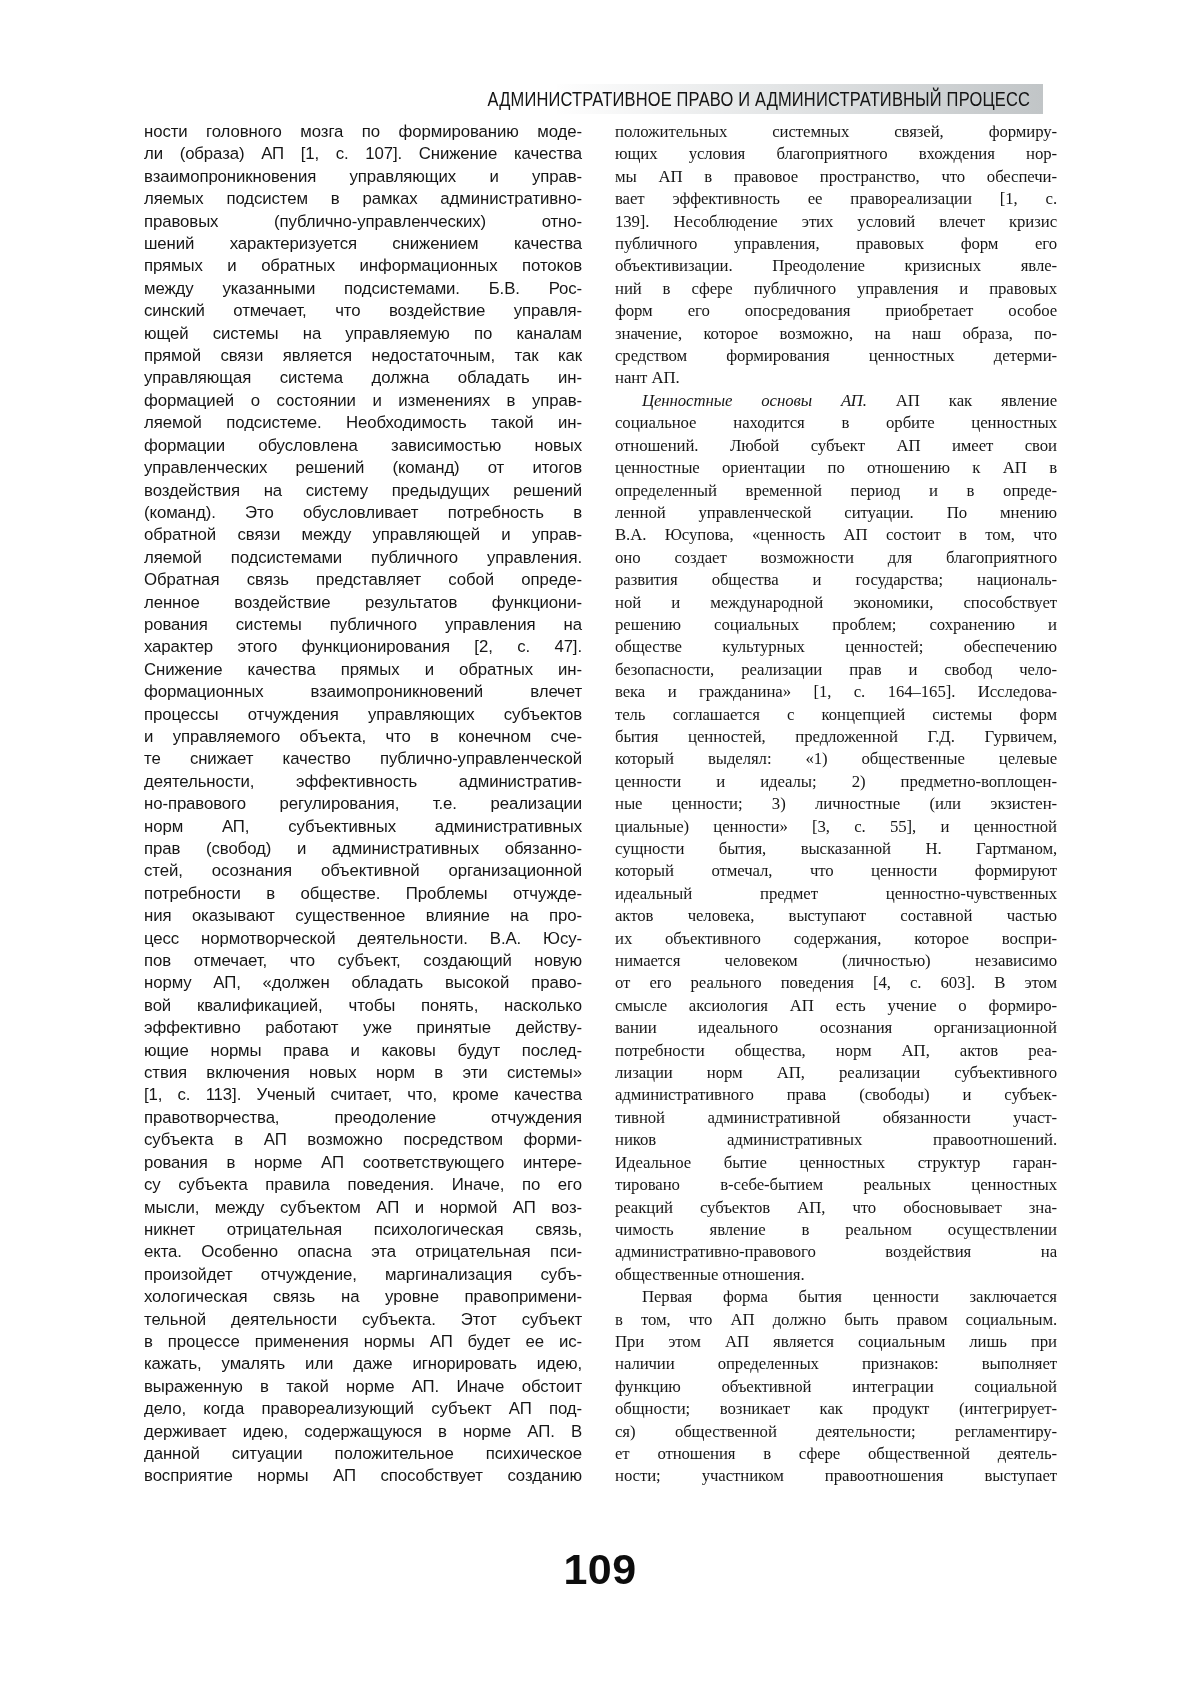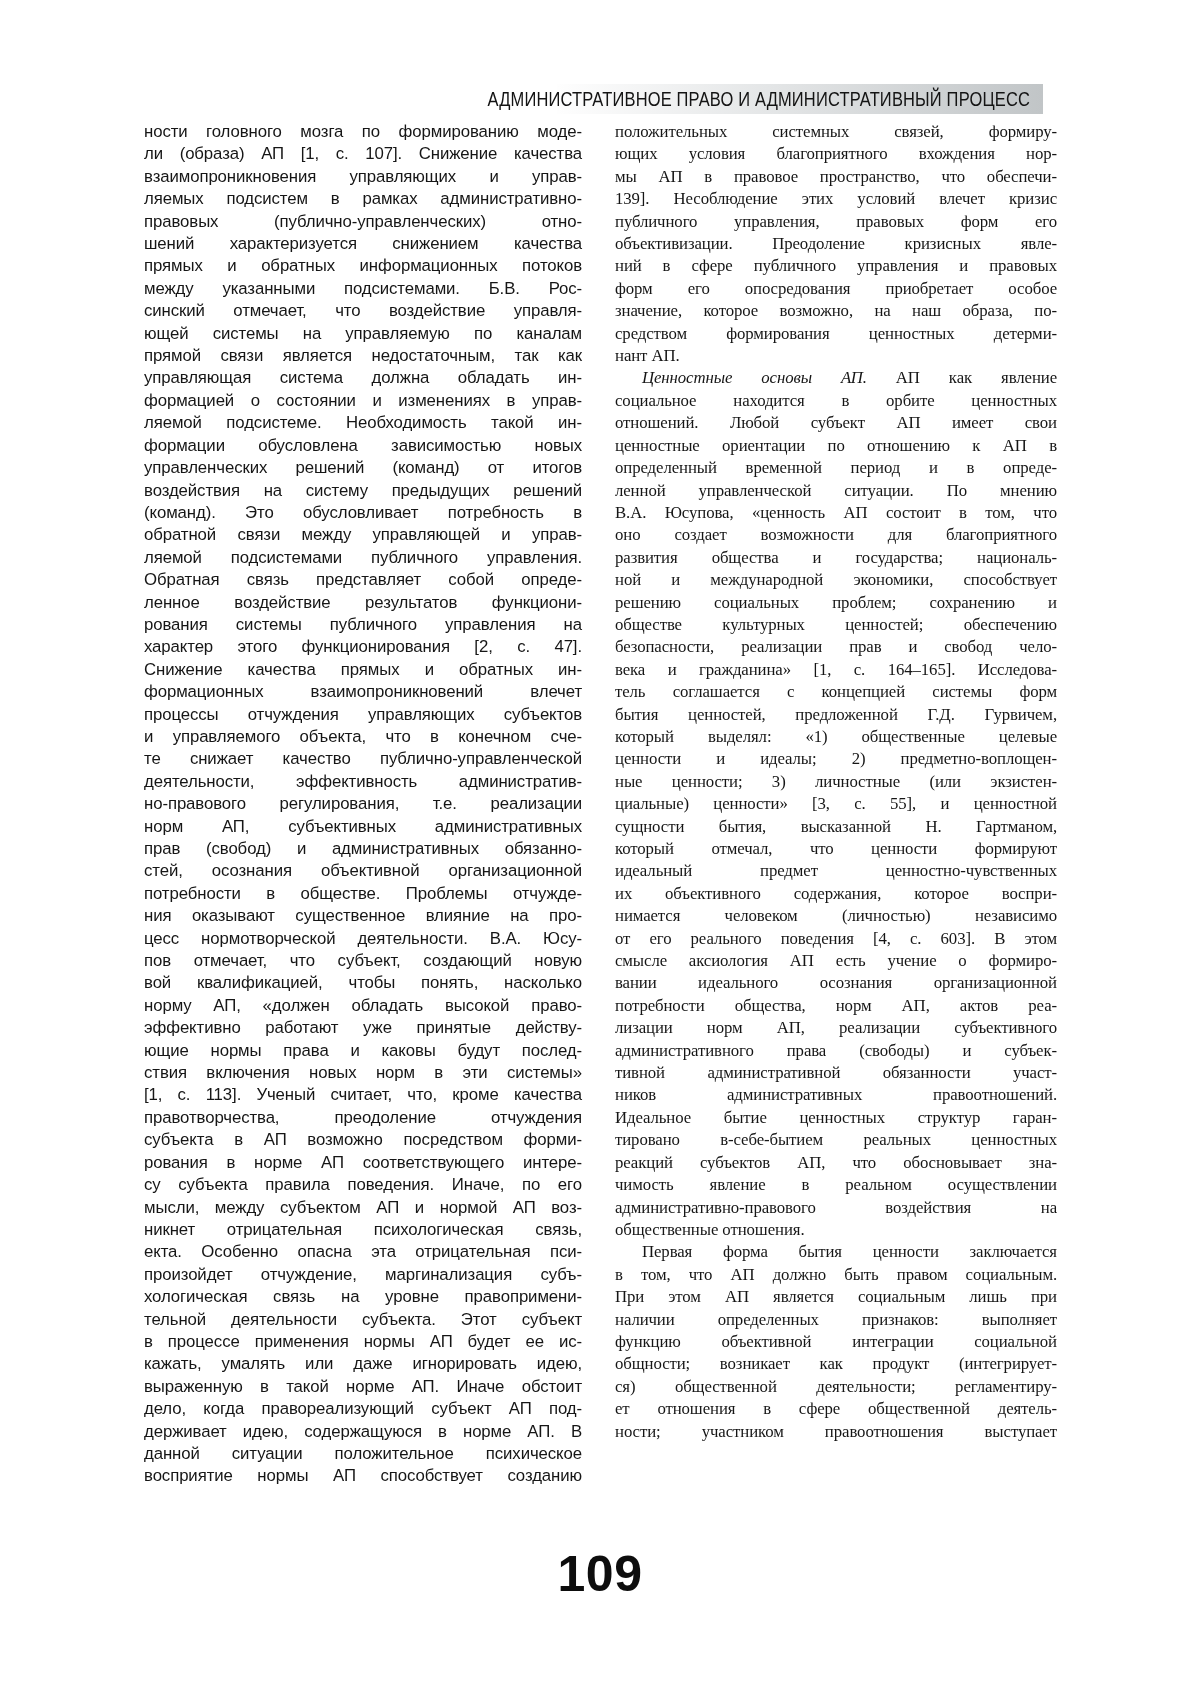--- a/index.html
+++ b/index.html
@@ -27,21 +27,21 @@
     letter-spacing:-0.1px;
     text-align:justify;
     -moz-text-align-last:justify;
     text-align-last:justify;
     white-space:normal;
   }
   .line.end{text-align-last:left;-moz-text-align-last:left;}
   .line.ind{text-indent:27px;}
   .page-number{
     position:absolute;top:1545px;left:0;width:1200px;text-align:center;
-    font-size:50px;font-weight:bold;letter-spacing:0.5px;color:#0d0d0d;
+    font-size:43px;font-weight:bold;letter-spacing:0.5px;color:#0d0d0d;
   }
 </style>
 </head>
 <body>
 
 <div class="header-bar" style="background: linear-gradient(90deg, rgb(254, 254, 254) 0%, rgb(227, 229, 230) 45%, rgb(193, 197, 199) 100%);"></div>
 <div class="header-title" style="color: rgb(20, 20, 20);">АДМИНИСТРАТИВНОЕ ПРАВО И АДМИНИСТРАТИВНЫЙ ПРОЦЕСС</div>
 
 <div class="col col-left">
     <div class="line">ности головного мозга по формированию моде-</div>
@@ -75,22 +75,22 @@
     <div class="line">те снижает качество публично-управленческой</div>
     <div class="line">деятельности, эффективность административ-</div>
     <div class="line">но-правового регулирования, т.е. реализации</div>
     <div class="line">норм АП, субъективных административных</div>
     <div class="line">прав (свобод) и административных обязанно-</div>
     <div class="line">стей, осознания объективной организационной</div>
     <div class="line">потребности в обществе. Проблемы отчужде-</div>
     <div class="line">ния оказывают существенное влияние на про-</div>
     <div class="line">цесс нормотворческой деятельности. В.А. Юсу-</div>
     <div class="line">пов отмечает, что субъект, создающий новую</div>
+    <div class="line">норму АП, «должен обладать высокой право-</div>
     <div class="line">вой квалификацией, чтобы понять, насколько</div>
-    <div class="line">норму АП, «должен обладать высокой право-</div>
     <div class="line">эффективно работают уже принятые действу-</div>
     <div class="line">ющие нормы права и каковы будут послед-</div>
     <div class="line">ствия включения новых норм в эти системы»</div>
     <div class="line">[1, с. 113]. Ученый считает, что, кроме качества</div>
     <div class="line">правотворчества, преодоление отчуждения</div>
     <div class="line">субъекта в АП возможно посредством форми-</div>
     <div class="line">рования в норме АП соответствующего интере-</div>
     <div class="line">су субъекта правила поведения. Иначе, по его</div>
     <div class="line">мысли, между субъектом АП и нормой АП воз-</div>
     <div class="line">никнет отрицательная психологическая связь,</div>
@@ -104,20 +104,21 @@
     <div class="line">дело, когда правореализующий субъект АП под-</div>
     <div class="line">держивает идею, содержащуюся в норме АП. В</div>
     <div class="line">данной ситуации положительное психическое</div>
     <div class="line">восприятие нормы АП способствует созданию</div>
   </div>
 
 <div class="col col-right">
     <div class="line">положительных системных связей, формиру-</div>
     <div class="line">ющих условия благоприятного вхождения нор-</div>
     <div class="line">мы АП в правовое пространство, что обеспечи-</div>
+    <div class="line">вает эффективность ее правореализации [1, с.</div>
     <div class="line">139]. Несоблюдение этих условий влечет кризис</div>
     <div class="line">публичного управления, правовых форм его</div>
     <div class="line">объективизации. Преодоление кризисных явле-</div>
     <div class="line">ний в сфере публичного управления и правовых</div>
     <div class="line">форм его опосредования приобретает особое</div>
     <div class="line">значение, которое возможно, на наш образа, по-</div>
     <div class="line">средством формирования ценностных детерми-</div>
     <div class="line end">нант АП.</div>
     <div class="line ind"><i>Ценностные основы АП.</i> АП как явление</div>
     <div class="line">социальное находится в орбите ценностных</div>
@@ -135,20 +136,21 @@
     <div class="line">века и гражданина» [1, с. 164–165]. Исследова-</div>
     <div class="line">тель соглашается с концепцией системы форм</div>
     <div class="line">бытия ценностей, предложенной Г.Д. Гурвичем,</div>
     <div class="line">который выделял: «1) общественные целевые</div>
     <div class="line">ценности и идеалы; 2) предметно-воплощен-</div>
     <div class="line">ные ценности; 3) личностные (или экзистен-</div>
     <div class="line">циальные) ценности» [3, с. 55], и ценностной</div>
     <div class="line">сущности бытия, высказанной Н. Гартманом,</div>
     <div class="line">который отмечал, что ценности формируют</div>
     <div class="line">идеальный предмет ценностно-чувственных</div>
+    <div class="line">актов человека, выступают составной частью</div>
     <div class="line">их объективного содержания, которое воспри-</div>
     <div class="line">нимается человеком (личностью) независимо</div>
     <div class="line">от его реального поведения [4, с. 603]. В этом</div>
     <div class="line">смысле аксиология АП есть учение о формиро-</div>
     <div class="line">вании идеального осознания организационной</div>
     <div class="line">потребности общества, норм АП, актов реа-</div>
     <div class="line">лизации норм АП, реализации субъективного</div>
     <div class="line">административного права (свободы) и субъек-</div>
     <div class="line">тивной административной обязанности участ-</div>
     <div class="line">ников административных правоотношений.</div>

